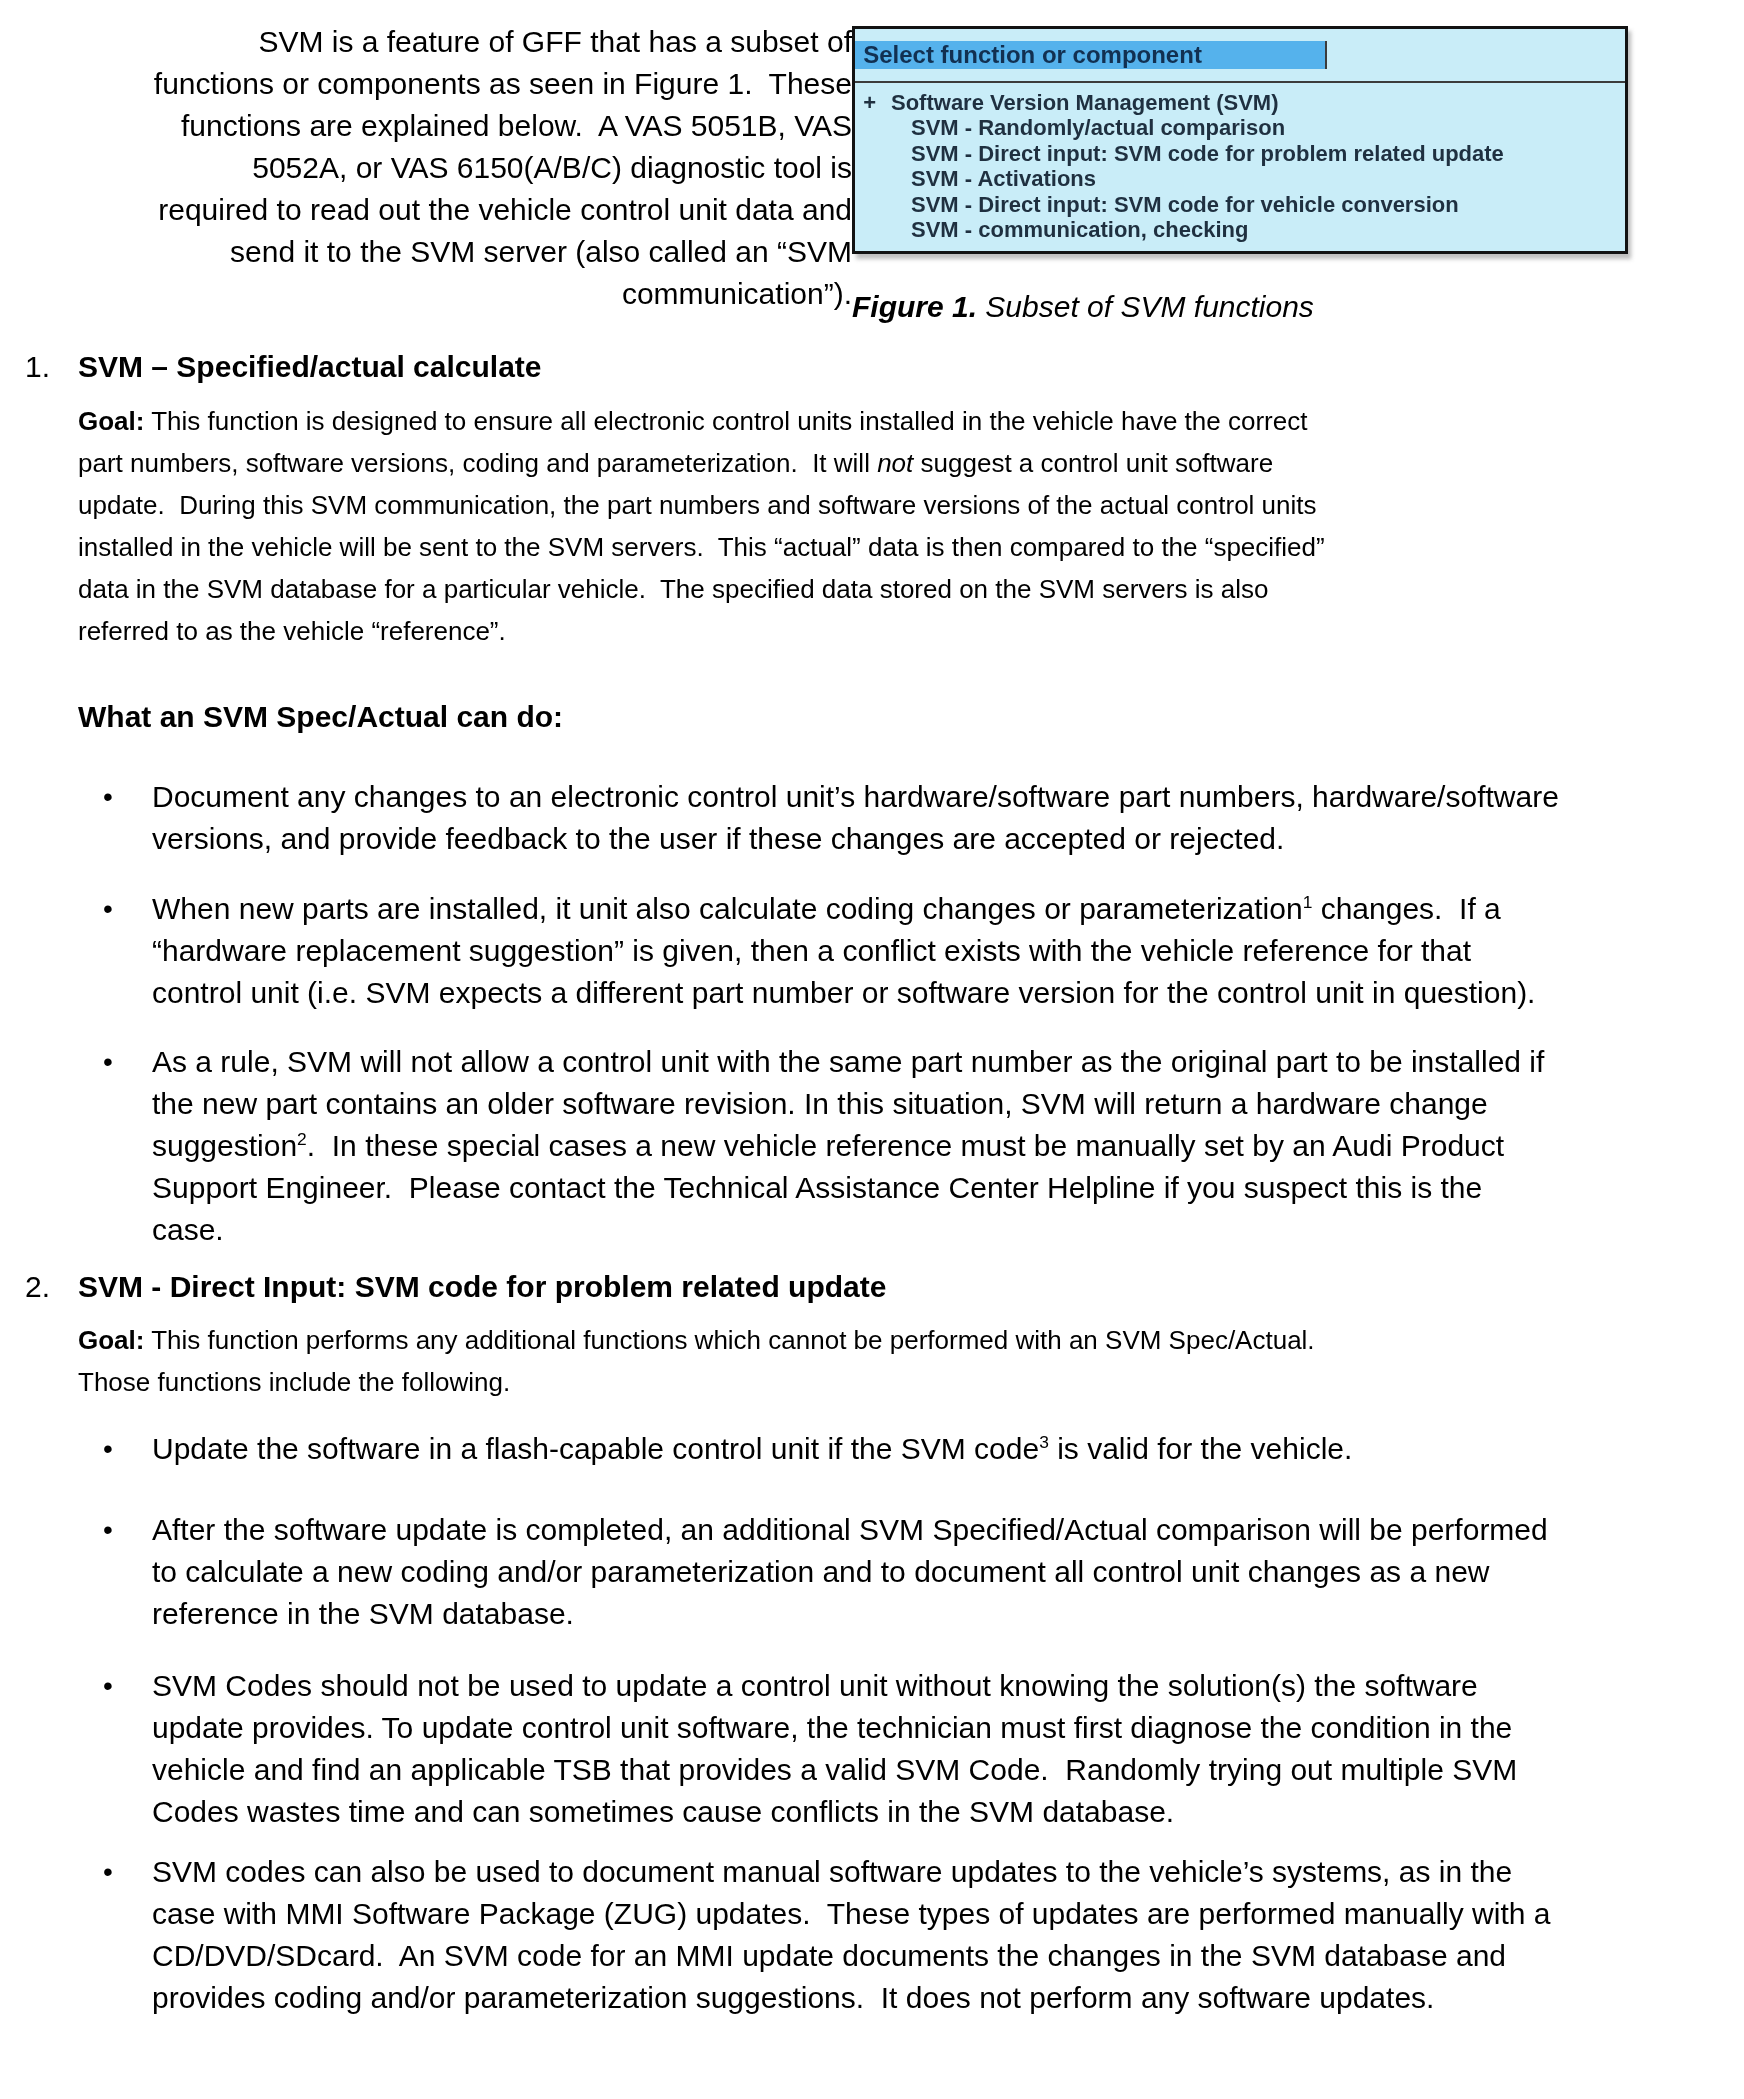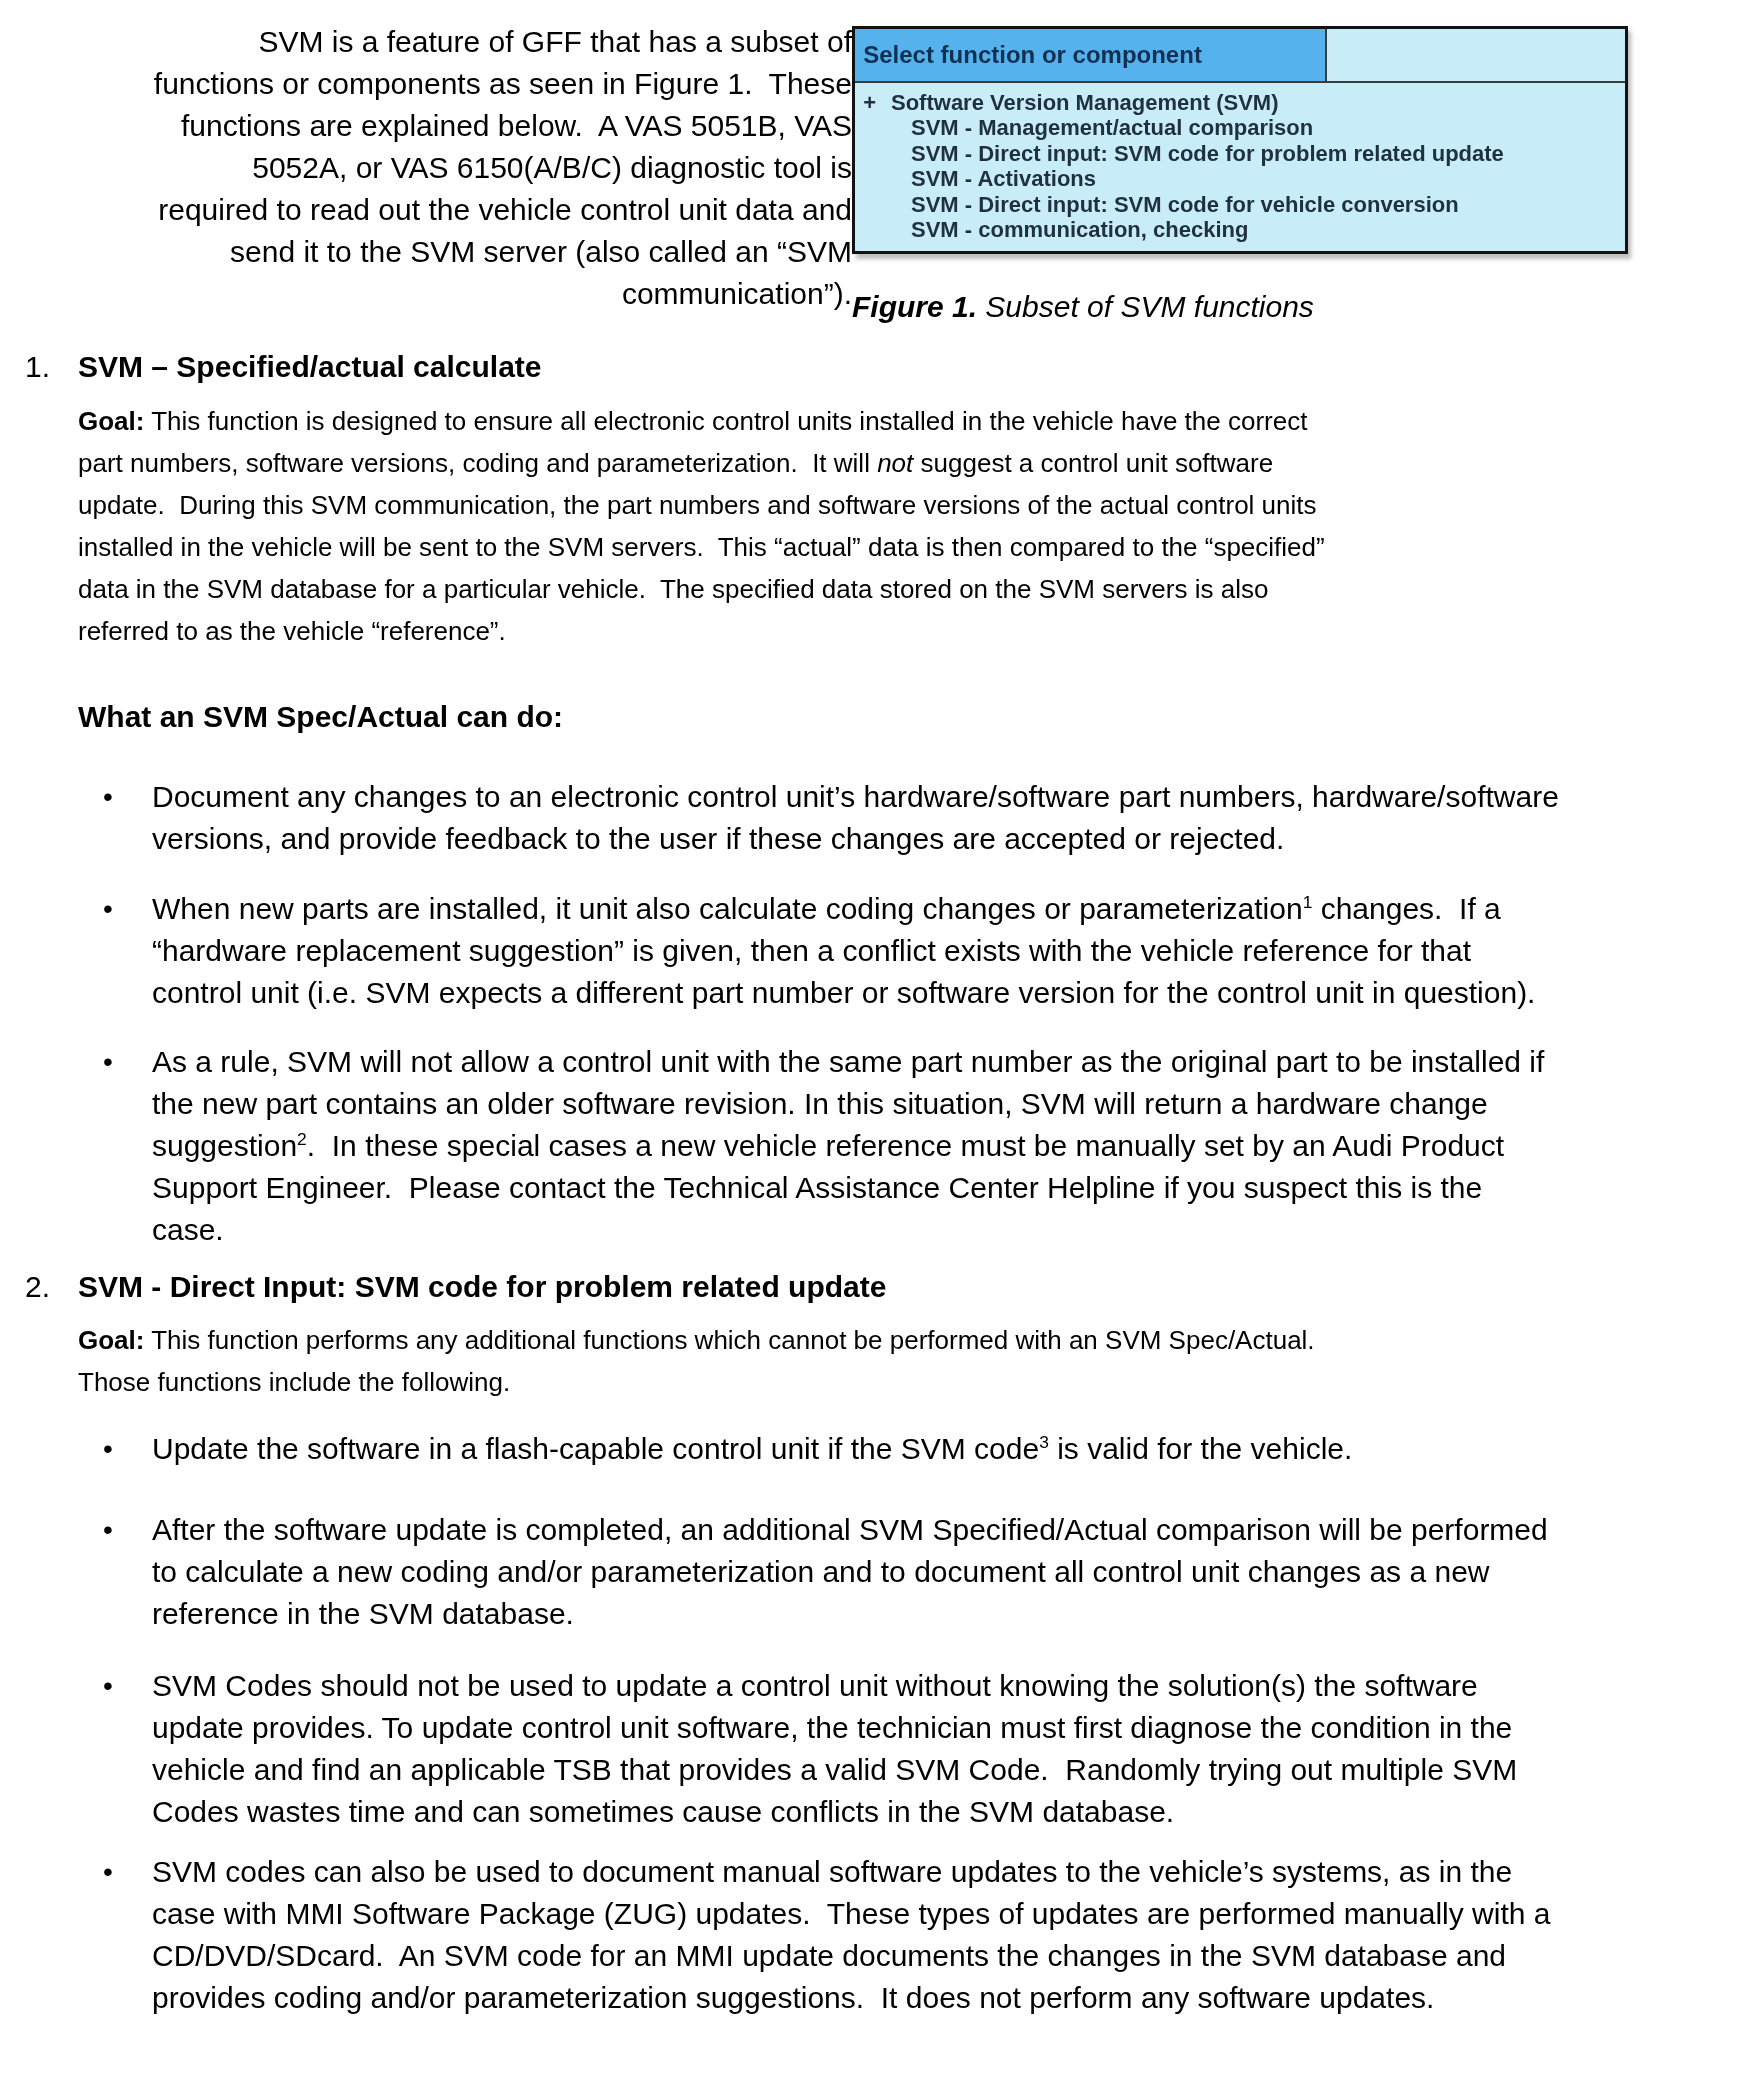--- a/index.html
+++ b/index.html
@@ -24,21 +24,21 @@
     text-align:right;
   }
   .figure-col { width:776px; flex:none; }
   .figure-box {
     margin-top:5px;
     width:776px;
     border:3.3px solid var(--border, #121212);
     background:var(--panel-bg, #c9edf8);
     box-shadow:4.1px 5px 4.1px rgba(110,110,110,0.45);
   }
-  .fig-header { display:flex; height:54px; border-bottom:2.5px solid #3c3c3c; }
+  .fig-header { display:flex; height:54px; border-bottom:2.5px solid #3c3c3c;align-items:center; }
   .fig-header-left {
     width:472px; flex:none;
     background:var(--header-bg, #4fafe8);
     color:var(--header-text, #0e2a4a);
     font-size:24px; font-weight:700;
     display:flex; align-items:center;
     padding-left:8.2px;
     border-right:2.5px solid #3c3c3c;
   }
   .fig-header-right { flex:1; background:var(--panel-bg, #c9edf8); }
@@ -95,21 +95,21 @@
       <div class="figure-box">
         <div class="fig-header">
           <div class="fig-header-left">Select function or component</div>
           <div class="fig-header-right"></div>
         </div>
         <div class="fig-body">
           <div class="tree-root">
             <span class="tree-plus">+</span>
             <span>Software Version Management (SVM)</span>
           </div>
-          <div class="tree-item">SVM - Management/actual comparison</div>
+          <div class="tree-item">SVM - Randomly/actual comparison</div>
           <div class="tree-item">SVM - Direct input: SVM code for problem related update</div>
           <div class="tree-item">SVM - Activations</div>
           <div class="tree-item">SVM - Direct input: SVM code for vehicle conversion</div>
           <div class="tree-item">SVM - communication, checking</div>
         </div>
       </div>
       <p class="caption"><span class="b i">Figure 1. </span><span class="i">Subset of SVM functions</span></p>
     </div>
   </div>
 

